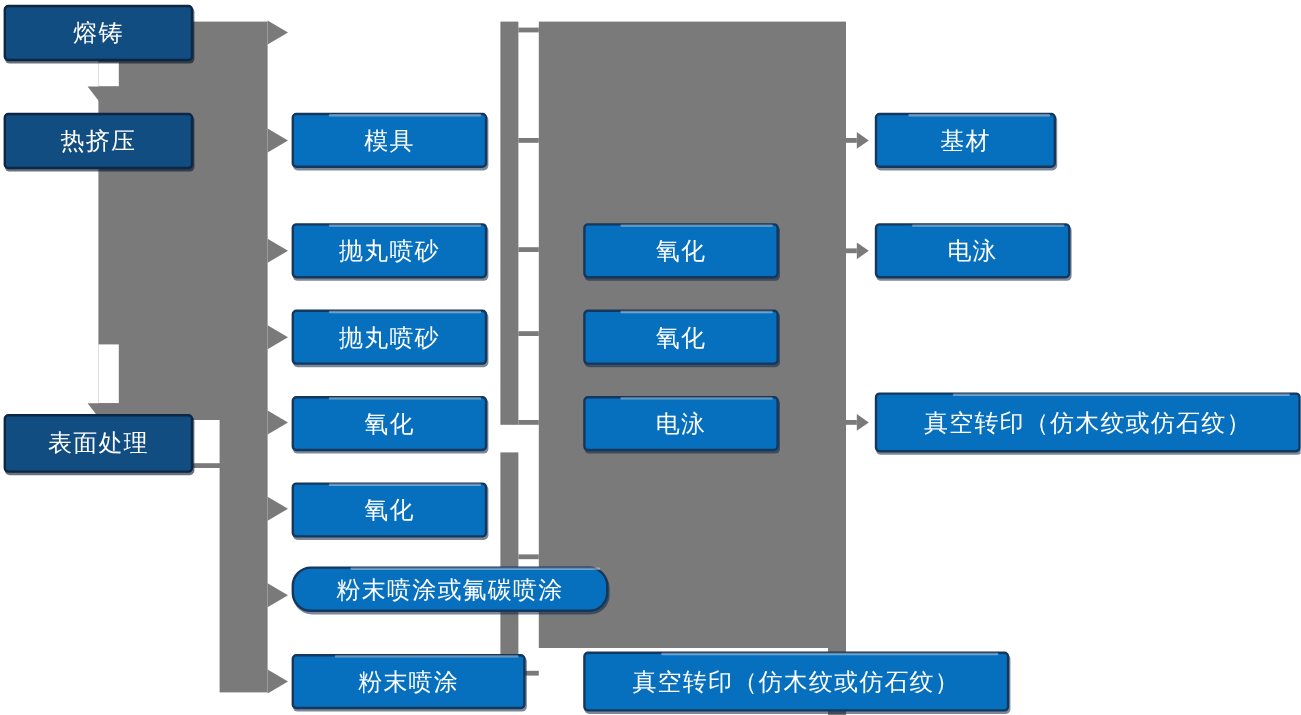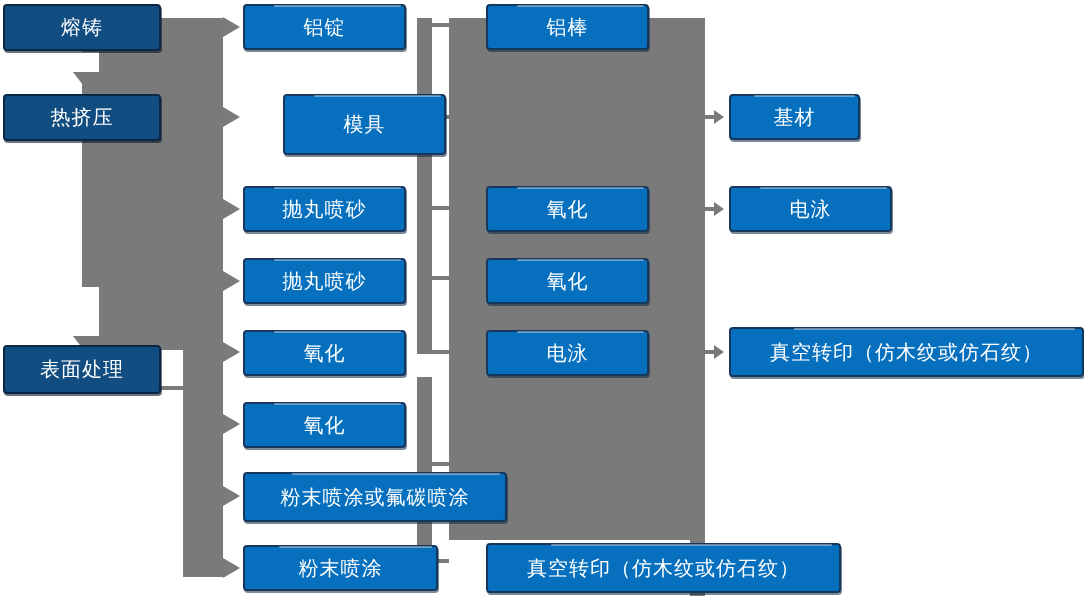--- a/index.html
+++ b/index.html
@@ -89,32 +89,30 @@
   <div class="tri-right-sm" style="left:714px;top:110px;"></div>
   <div class="conn" style="left:705px;top:207px;width:9px;height:4px;"></div>
   <div class="tri-right-sm" style="left:714px;top:202px;"></div>
   <div class="conn" style="left:705px;top:350px;width:9px;height:4px;"></div>
   <div class="tri-right-sm" style="left:714px;top:345px;"></div>
 
   <div class="box dark" style="left:3px;top:4px;width:158px;height:47px;">熔铸</div>
   <div class="box dark" style="left:3px;top:94px;width:158px;height:47px;">热挤压</div>
   <div class="box dark" style="left:3px;top:345px;width:158px;height:49px;">表面处理</div>
 
-  <div class="box bright" style="left:243px;top:4px;width:163px;height:46px;">铝锭</div>
-  <div class="box bright" style="left:243px;top:94px;width:163px;height:61px;margin-left:40px;">模具</div>
+  <div class="box bright" style="left:243px;top:94px;width:163px;height:46px;">模具</div>
   <div class="box bright" style="left:243px;top:186px;width:163px;height:46px;">抛丸喷砂</div>
   <div class="box bright" style="left:243px;top:258px;width:163px;height:46px;">抛丸喷砂</div>
   <div class="box bright" style="left:243px;top:330px;width:163px;height:46px;">氧化</div>
   <div class="box bright" style="left:243px;top:402px;width:163px;height:46px;">氧化</div>
-  <div class="box bright" style="left:243px;top:472px;width:264px;height:50px;">粉末喷涂或氟碳喷涂</div>
+  <div class="box bright" style="left:243px;top:472px;width:264px;height:38px;border-radius:16px;">粉末喷涂或氟碳喷涂</div>
   <div class="box bright" style="left:243px;top:545px;width:195px;height:46px;">粉末喷涂</div>
 
-  <div class="box bright" style="left:486px;top:4px;width:163px;height:46px;">铝棒</div>
   <div class="box bright" style="left:486px;top:186px;width:163px;height:46px;">氧化</div>
   <div class="box bright" style="left:486px;top:258px;width:163px;height:46px;">氧化</div>
   <div class="box bright" style="left:486px;top:330px;width:163px;height:46px;">电泳</div>
   <div class="box bright" style="left:486px;top:543px;width:355px;height:50px;">真空转印（仿木纹或仿石纹）</div>
 
-  <div class="box bright" style="left:729px;top:94px;width:131px;height:46px;">基材</div>
+  <div class="box bright" style="left:729px;top:94px;width:151px;height:46px;">基材</div>
   <div class="box bright" style="left:729px;top:186px;width:163px;height:46px;">电泳</div>
   <div class="box bright" style="left:729px;top:327px;width:355px;height:50px;">真空转印（仿木纹或仿石纹）</div>
 
 </div>
 
 </body></html>

